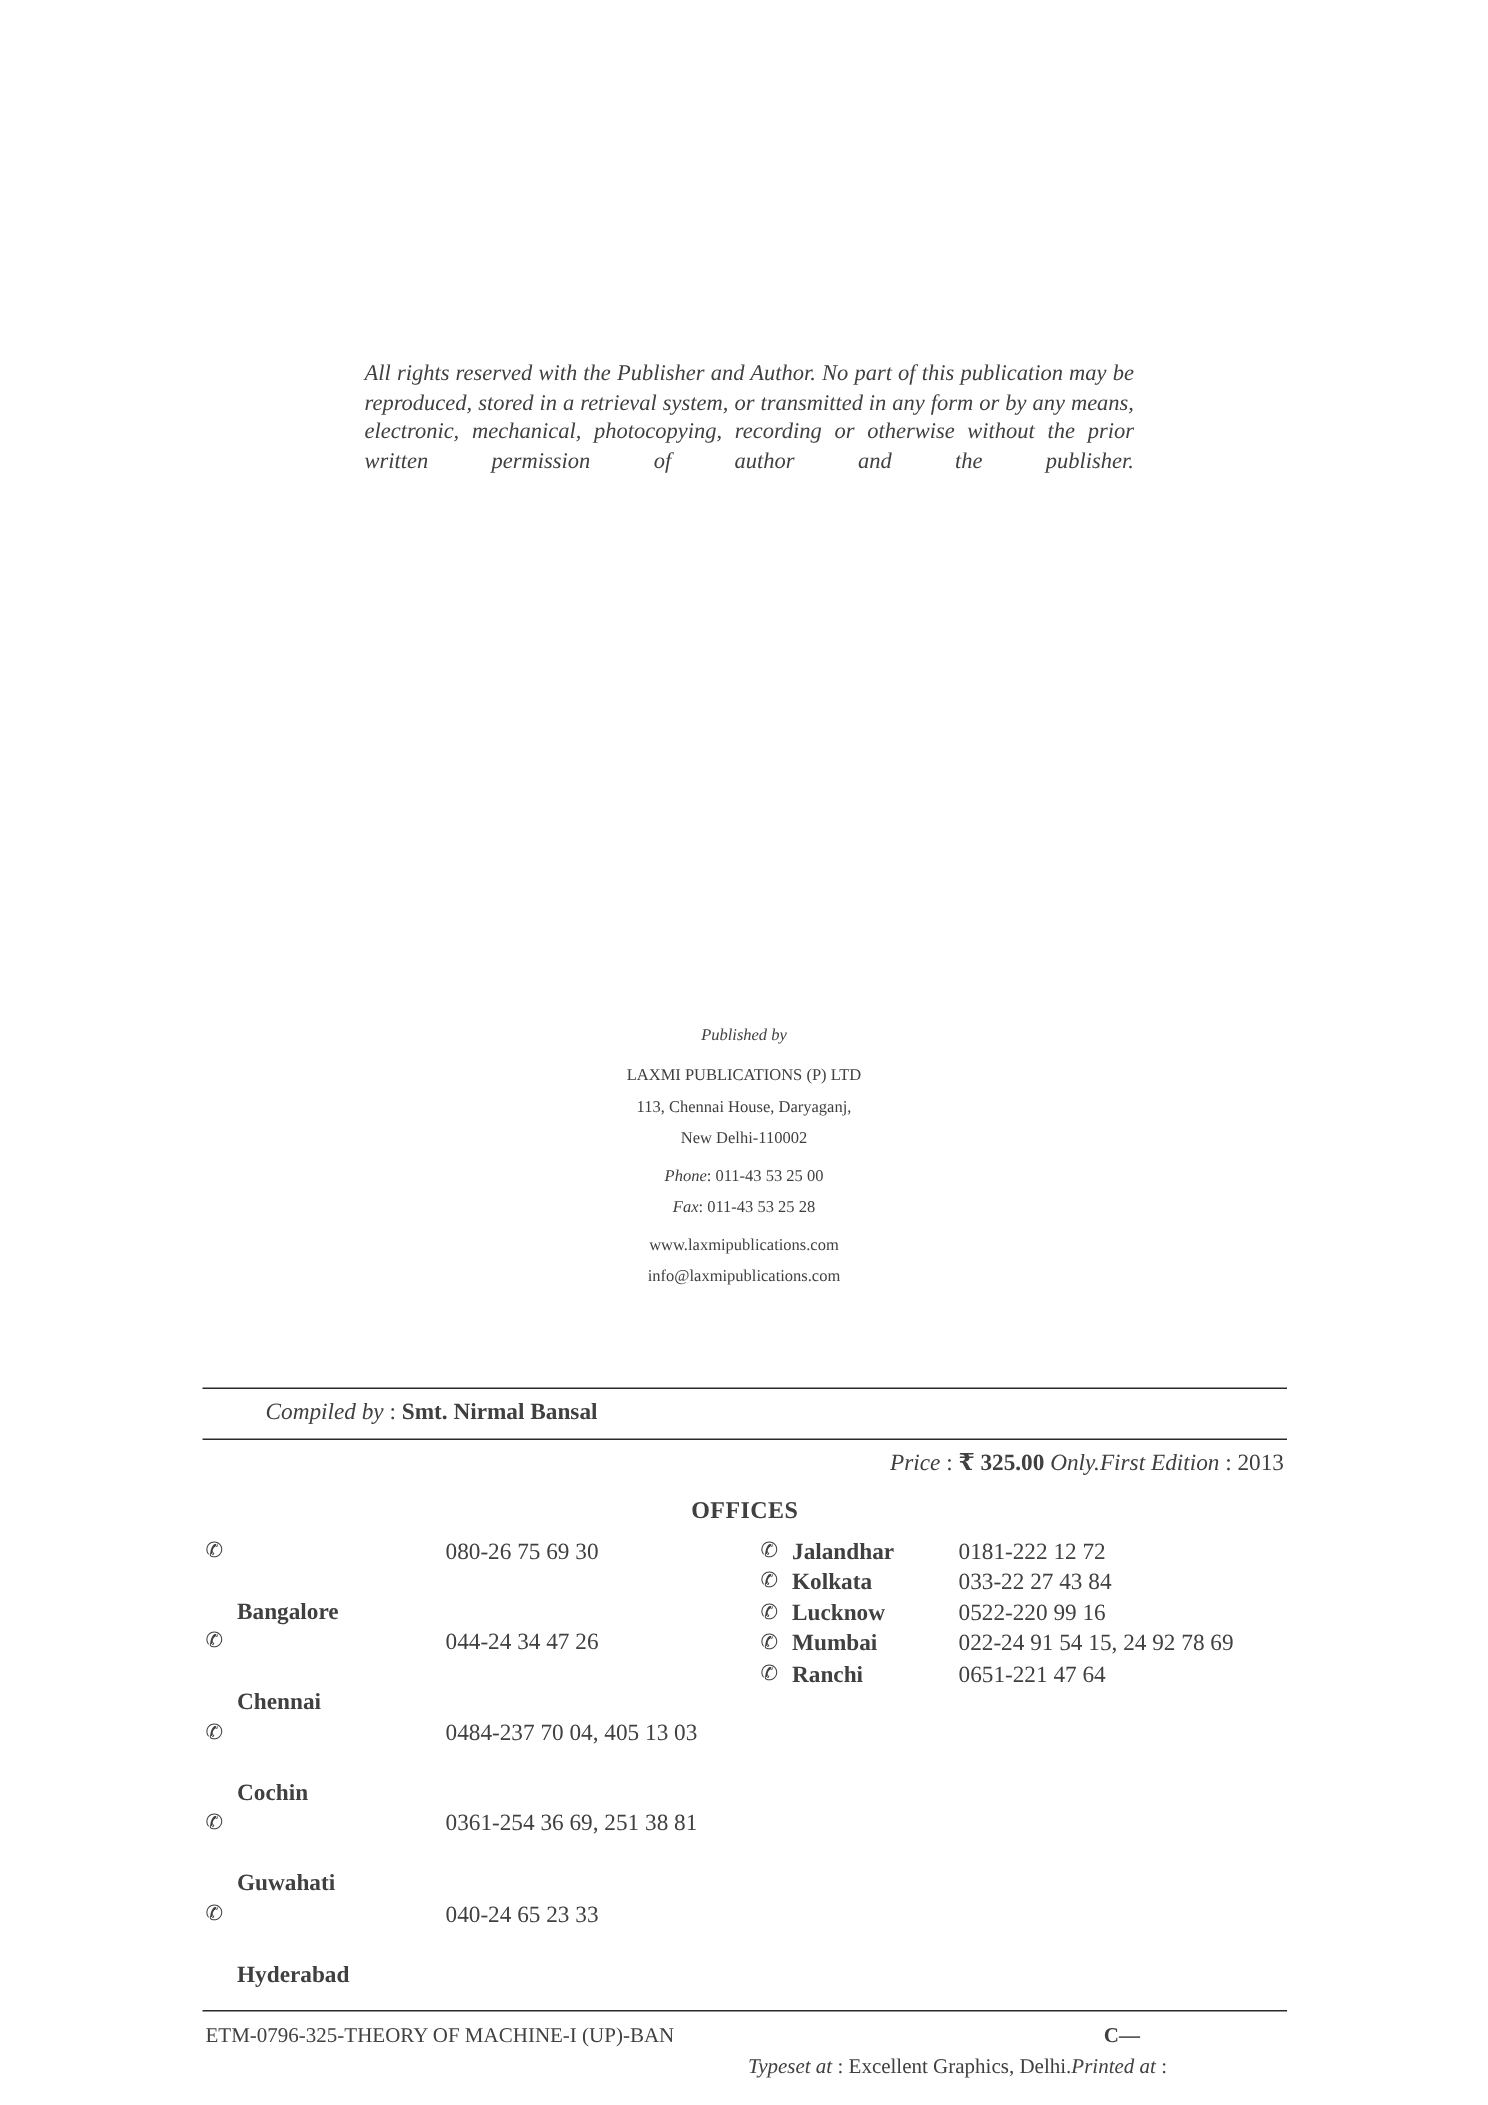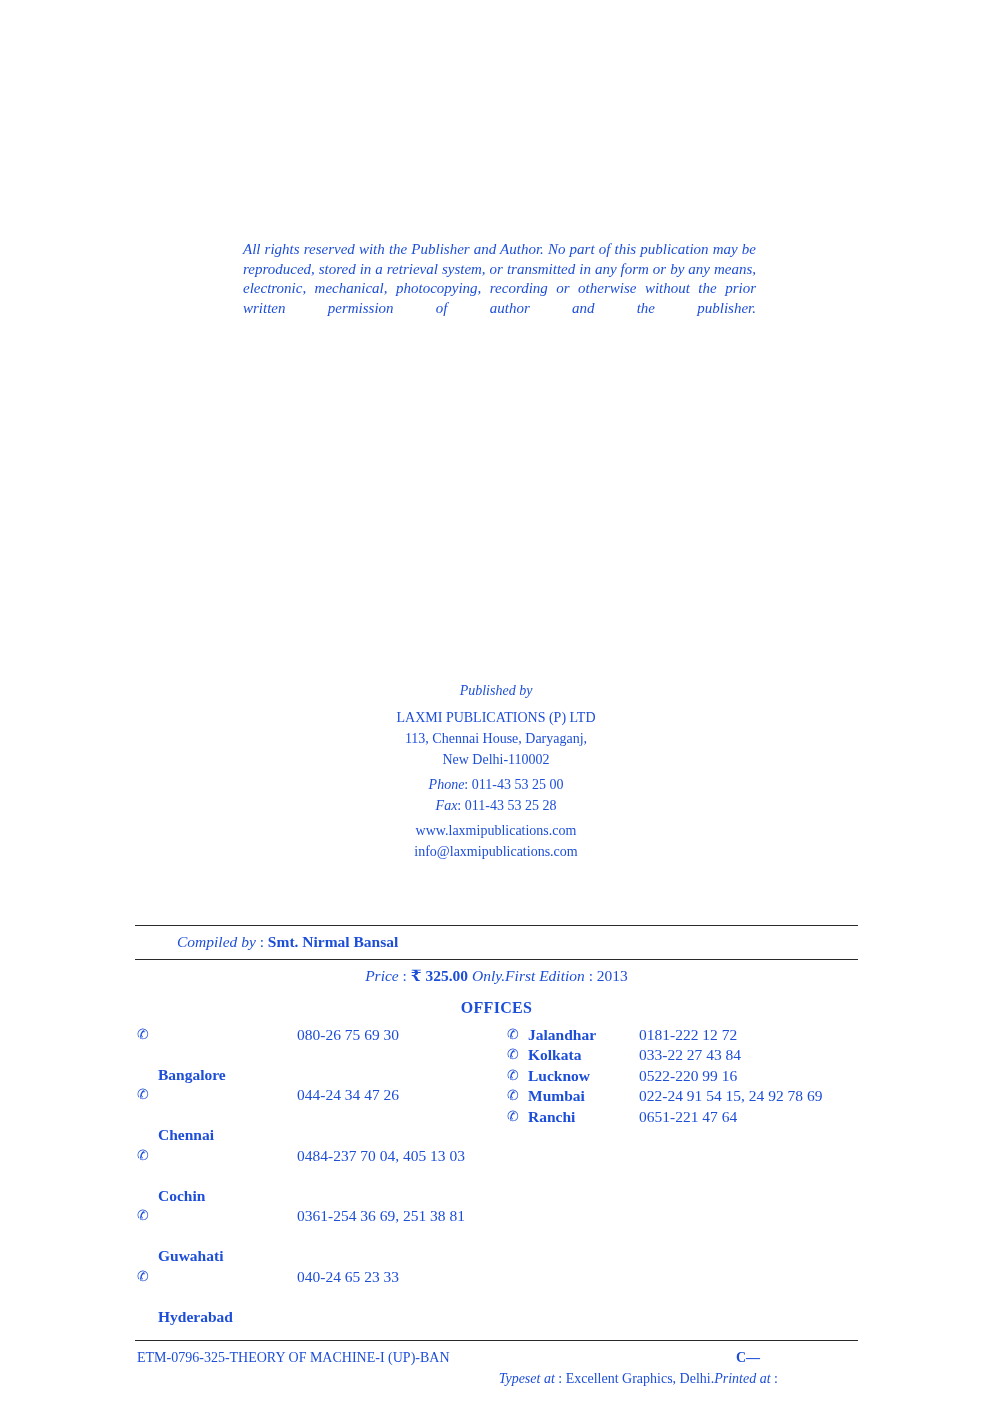--- a/index.html
+++ b/index.html
@@ -1,21 +1,21 @@
 <!DOCTYPE html>
 <html><head>
 <meta charset="utf-8">
 <style>
   html, body { margin: 0; padding: 0; background: #ffffff; }
   .page {
     position: relative;
     width: 992px;
     height: 1403px;
     background: #ffffff;
-    color: #1d4ed8;
+    color: #404040;
     font-family: "Liberation Serif", "DejaVu Serif", serif;
     overflow: hidden;
   }
   .italic { font-style: italic; }
   .bold { font-weight: bold; }
 
   
   .notice {
     position: absolute;
     left: 243px;
@@ -29,21 +29,21 @@
     text-align-last: justify;
   }
 
   
   .pub-block {
     position: absolute;
     left: 0;
     right: 0;
     top: 680px;
     text-align: center;
-    font-size: 14px;
+    font-size: 11px;
     line-height: 21px;
   }
   .pub-line { margin: 0; }
   .pub-name { margin-top: 6px; }
   .gap-top { margin-top: 4px; text-align: center; }
 
   
   .bottom {
     position: absolute;
     left: 135px;
@@ -56,21 +56,21 @@
     border-top: 1.3px solid #2a2a2a;
     margin: 0;
   }
   .row-compiled {
     padding: 6px 2px 7px 2px;
     line-height: 20px;
     margin-left: 40px;
   }
   .row-price {
     display: flex;
-    justify-content: center;
+    justify-content: flex-end;
     padding: 6px 2px 0 2px;
     line-height: 20px;
   }
   .offices-title {
     margin-top: 12px;
     text-align: center;
     font-weight: bold;
     font-size: 16px;
     line-height: 20px;
     letter-spacing: 0.3px;

